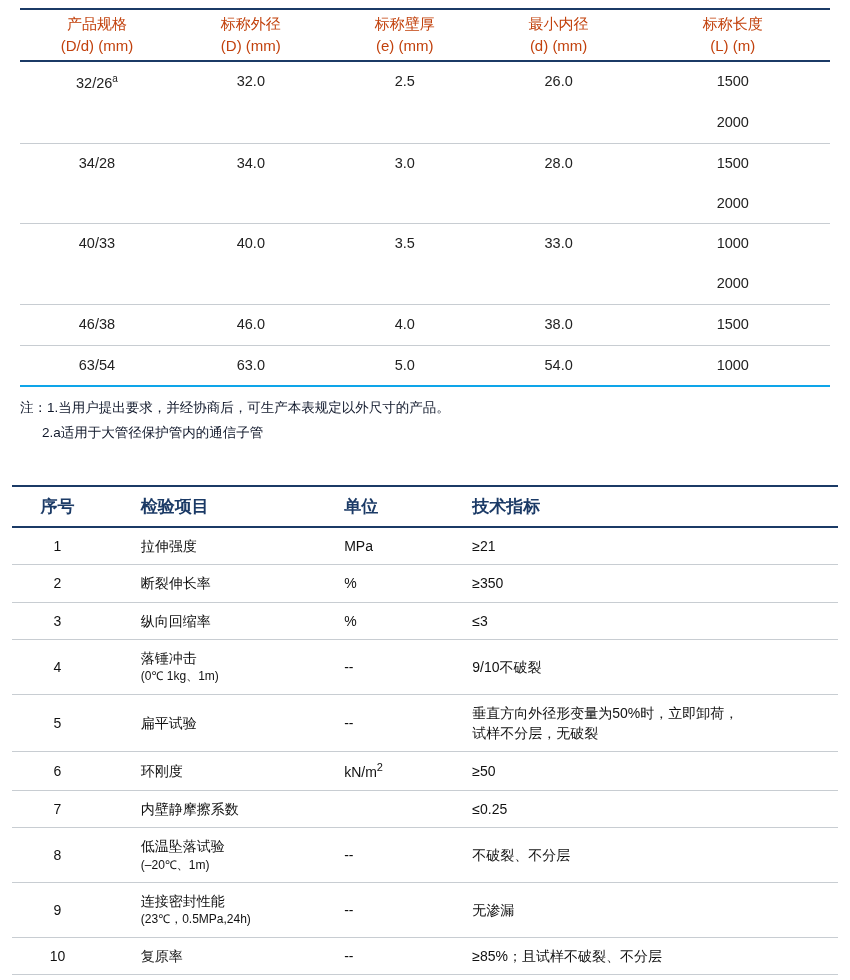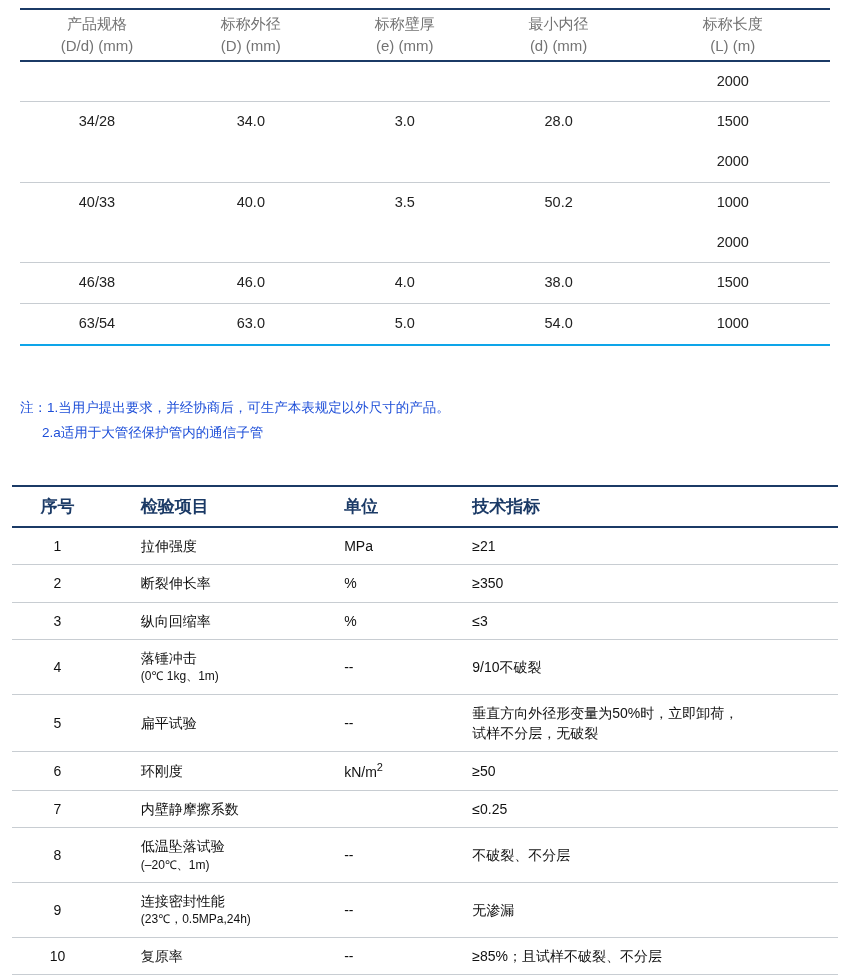--- a/index.html
+++ b/index.html
@@ -24,21 +24,21 @@
     position: absolute;
     left: 20px;
     top: 8px;
     width: 810px;
     border-collapse: collapse;
     color: #1b3a66;
   }
   .spec-table th {
     font-weight: normal;
     font-size: 15px;
-    color: #737373;
+    color: #c2410c;
     padding: 3px 0 3px 0;
     text-align: center;
     line-height: 1.45;
   }
   .spec-table thead tr.head-row th {
     border-top: 2px solid #1b3a66;
   }
   .spec-table thead {
     border-bottom: 2px solid #1b3a66;
   }
@@ -64,21 +64,21 @@
   .col-d { width: 19%; }
   .col-e { width: 24%; }
 
   
   .notes {
     position: absolute;
     left: 20px;
     top: 396px;
     width: 810px;
     font-size: 13.5px;
-    color: #1d4ed8;
+    color: #0f172a;
     line-height: 1.85;
   }
   .notes .n2 { padding-left: 22px; }
 
   
   .index-table {
     position: absolute;
     left: 12px;
     top: 485px;
     width: 826px;
@@ -139,20 +139,27 @@
           <div>(d) (mm)</div>
         </th>
         <th class="col-e spec-head-cell">
           <div>标称长度</div>
           <div>(L) (m)</div>
         </th>
       </tr>
     </thead>
     <tbody>
 
+      <tr class="no-rule">
+        <td class="col-a"><span>32/26</span><span class="sup">a</span></td>
+        <td class="col-b">32.0</td>
+        <td class="col-c">2.5</td>
+        <td class="col-d">26.0</td>
+        <td class="col-e len-cell">1500</td>
+      </tr>
       <tr>
         <td class="col-a"></td>
         <td class="col-b"></td>
         <td class="col-c"></td>
         <td class="col-d"></td>
         <td class="col-e len-cell">2000</td>
       </tr>
 
       <tr class="no-rule">
         <td class="col-a">34/28</td>
@@ -166,21 +173,21 @@
         <td class="col-b"></td>
         <td class="col-c"></td>
         <td class="col-d"></td>
         <td class="col-e len-cell">2000</td>
       </tr>
 
       <tr class="no-rule">
         <td class="col-a">40/33</td>
         <td class="col-b">40.0</td>
         <td class="col-c">3.5</td>
-        <td class="col-d">50.2</td>
+        <td class="col-d">33.0</td>
         <td class="col-e len-cell">1000</td>
       </tr>
       <tr>
         <td class="col-a"></td>
         <td class="col-b"></td>
         <td class="col-c"></td>
         <td class="col-d"></td>
         <td class="col-e len-cell">2000</td>
       </tr>
 

